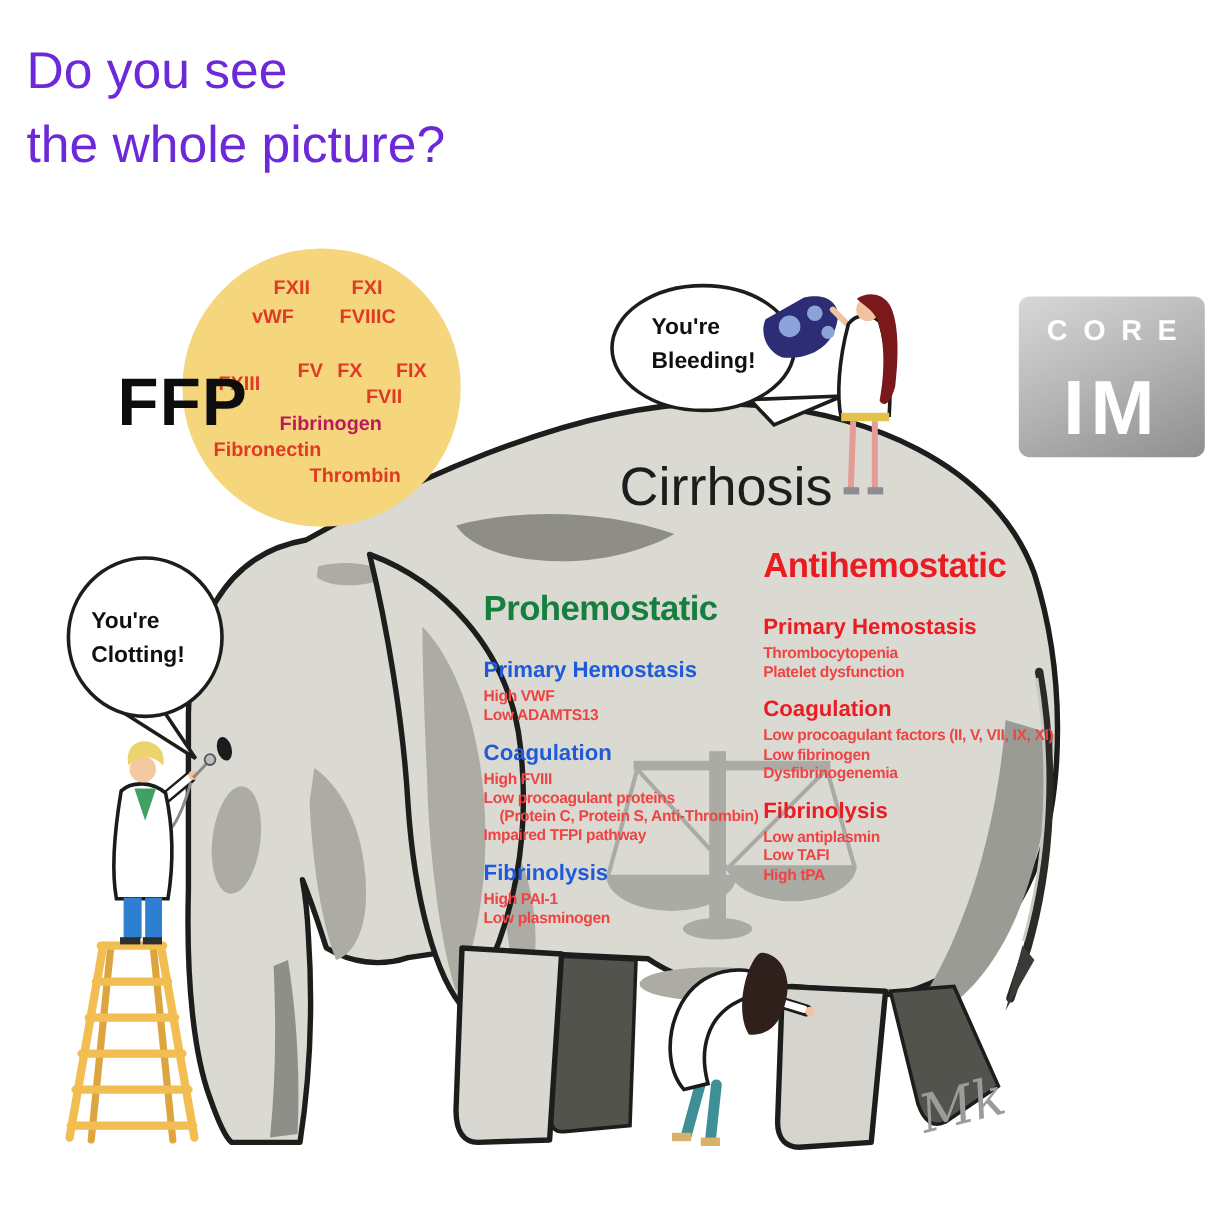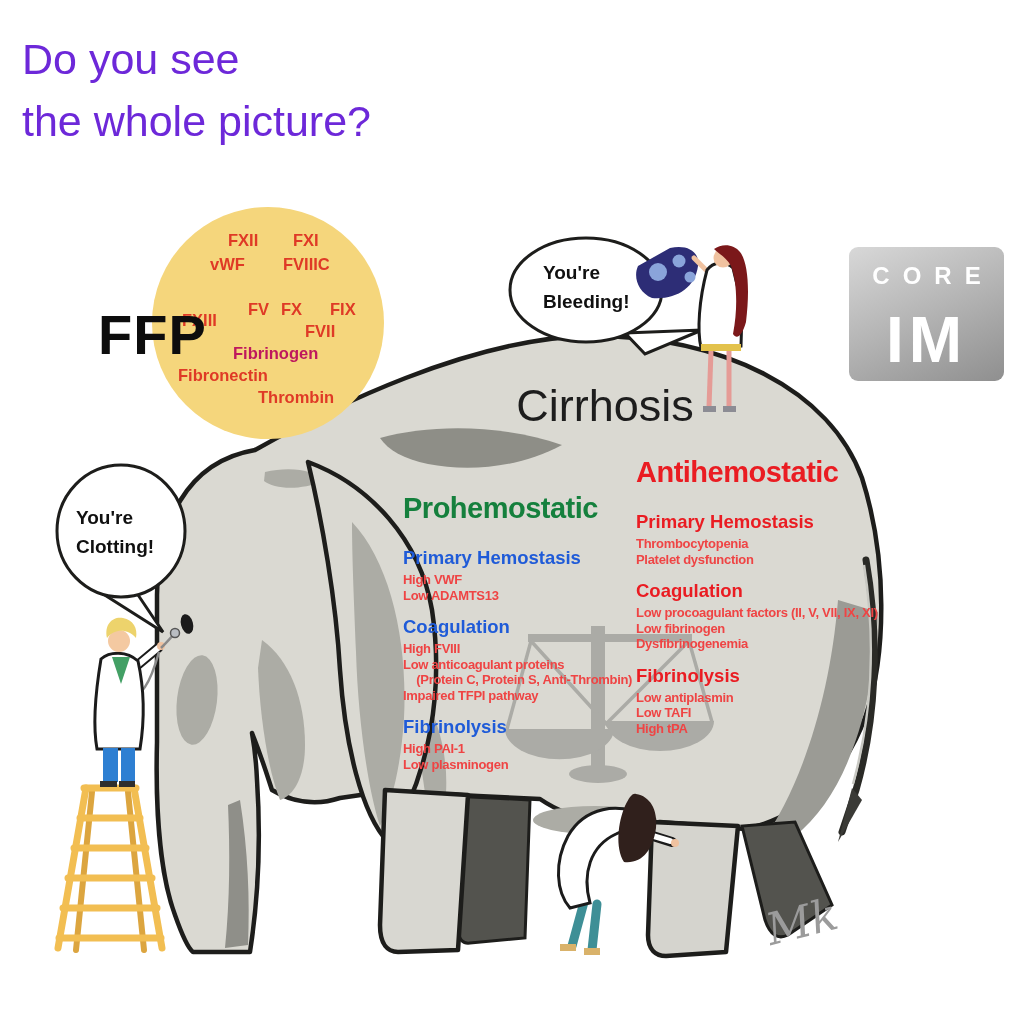--- a/index.html
+++ b/index.html
@@ -226,21 +226,21 @@
       <div class="column" style="left: 403px;">
         <div class="col-header" style="color: #15803d; margin-top: 36px;">Prohemostatic</div>
         <div class="section">
           <div class="section-heading" style="color: rgb(31, 91, 216);">Primary Hemostasis</div>
           <div class="col-item">High VWF</div>
           <div class="col-item">Low ADAMTS13</div>
         </div>
         <div class="section">
           <div class="section-heading" style="color: rgb(31, 91, 216);">Coagulation</div>
           <div class="col-item">High FVIII</div>
-          <div class="col-item">Low anticoagulant proteins</div>
+          <div class="col-item">Low procoagulant proteins</div>
           <div class="col-item">    (Protein C, Protein S, Anti-Thrombin)</div>
           <div class="col-item">Impaired TFPI pathway</div>
         </div>
         <div class="section">
           <div class="section-heading" style="color: rgb(31, 91, 216);">Fibrinolysis</div>
           <div class="col-item">High PAI-1</div>
           <div class="col-item">Low plasminogen</div>
         </div>
       </div>
       <div class="column" style="left: 636px;">

